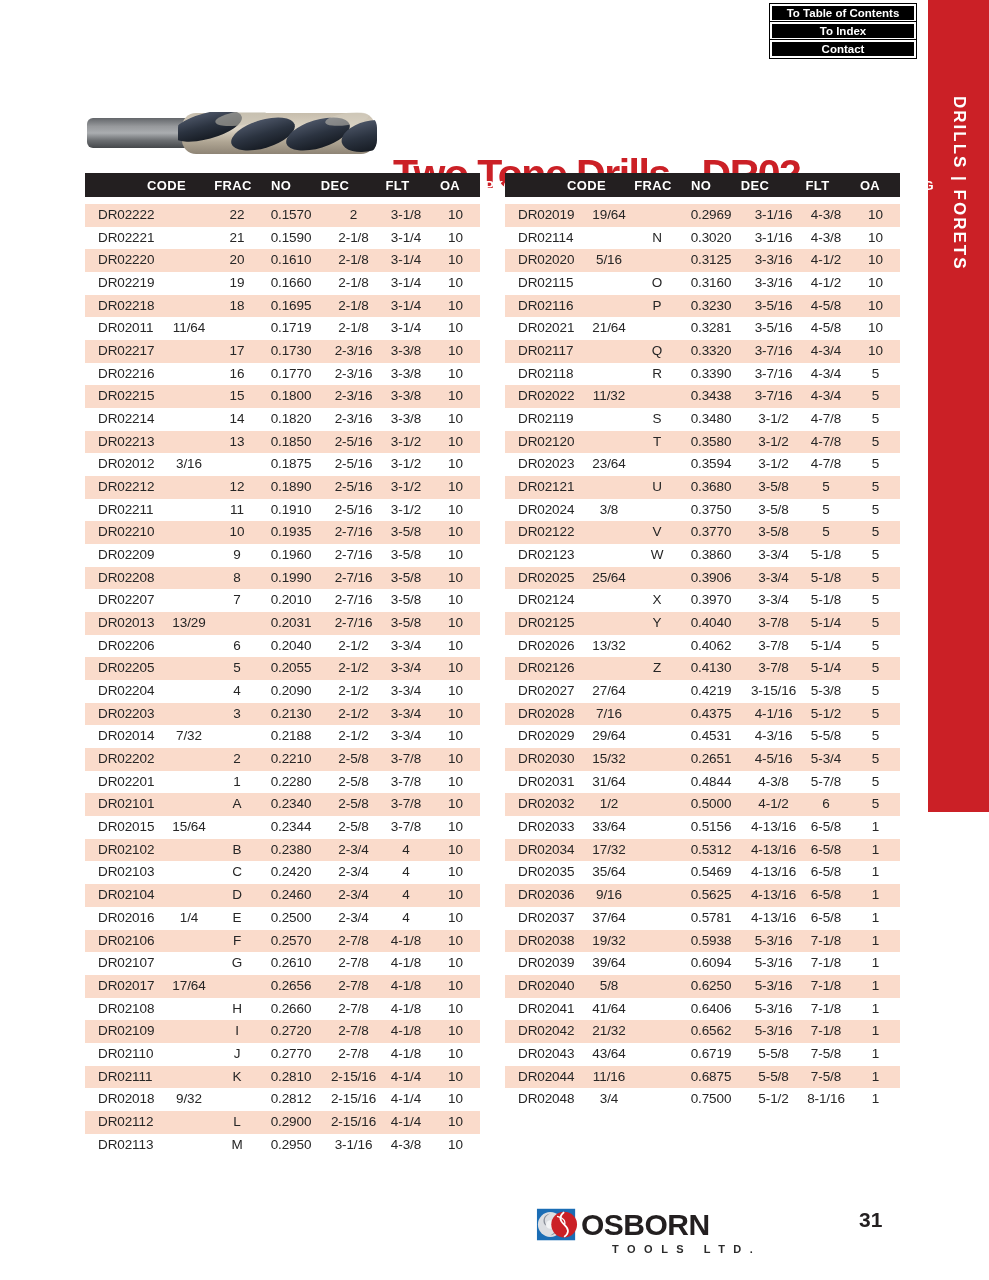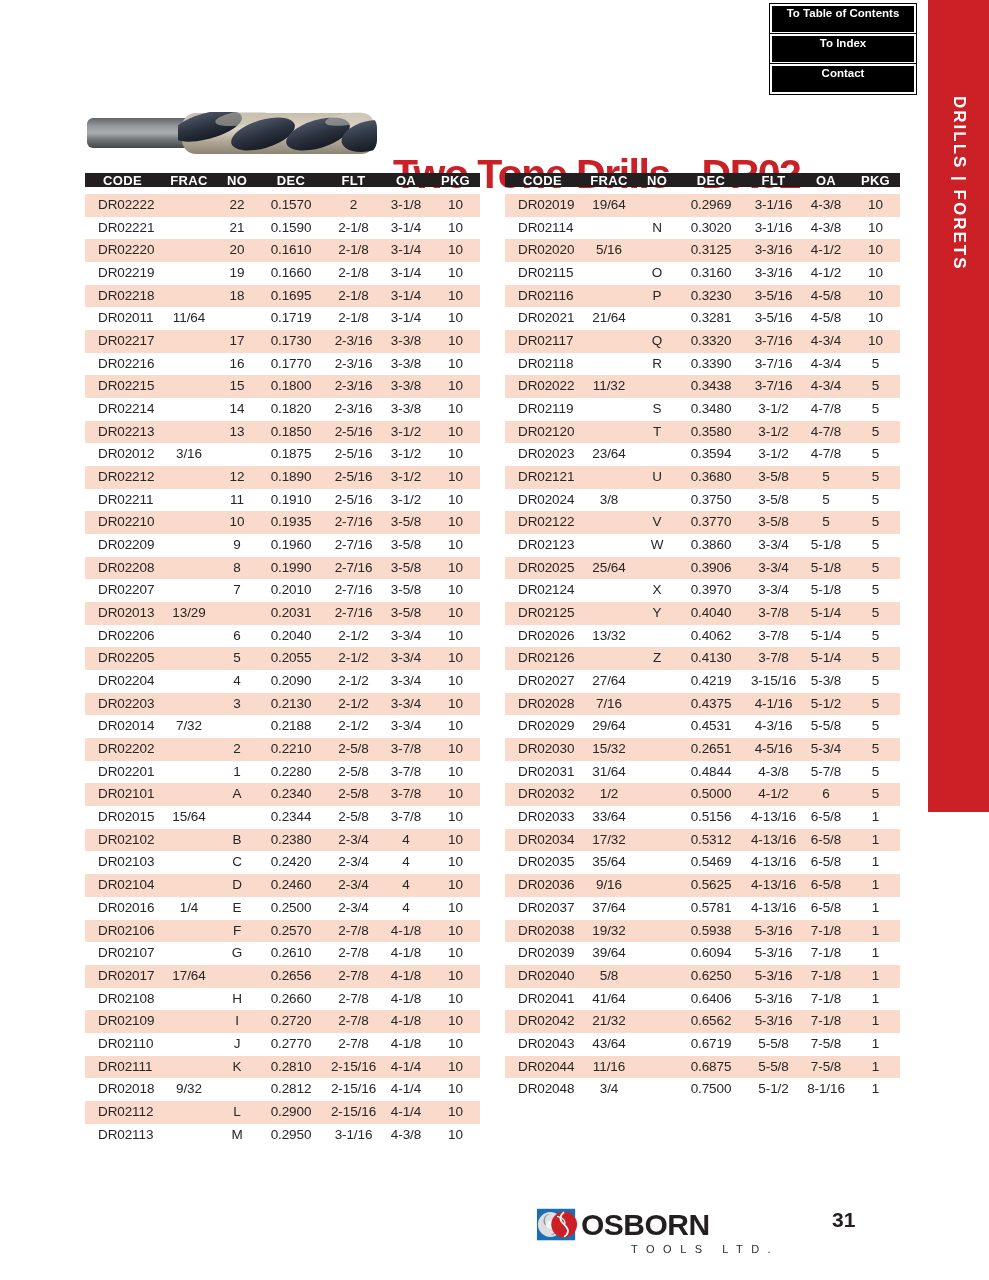--- a/index.html
+++ b/index.html
@@ -6,21 +6,21 @@
   body{
     width:989px;height:1280px;position:relative;background:#fff;
     font-family:"Liberation Sans",sans-serif;overflow:hidden;
     color:var(--text,#262626);
   }
   
   .nav{position:absolute;top:4px;right:73px;width:146px;}
   .nav-btn{
     display:block;background:#000;color:#fff;font-weight:bold;
     font-size:11.5px;line-height:13px;text-align:center;
-    padding:1px 0 12px;border:2px solid #fff;box-shadow:0 0 0 1px #000;
+    padding:1px 0 0;border:2px solid #fff;box-shadow:0 0 0 1px #000;
     margin:0;cursor:pointer;
   }
   
   .side-tab{
     position:absolute;top:0;right:0;width:61px;height:812px;
     background:var(--accent,#cb2026);
     display:flex;justify-content:center;align-items:flex-start;
   }
   .side-tab .vlabel{
     writing-mode:vertical-rl;margin-top:96px;color:#fff;font-weight:bold;
@@ -35,46 +35,47 @@
   }
   
   .table-wrap{position:absolute;top:173px;width:395px;}
   .table-wrap.t-left{left:85px;}
   .table-wrap.t-right{left:505px;}
   .thead,.row{
     display:grid;
     grid-template-columns:75px 58px 38px 70px 55px 50px 49px;
   }
   .thead{
-    background:var(--header-bg,#231f20);height:14px;color:#fff;
+    background:var(--header-bg,#231f20);height:24px;color:#fff;
     font-weight:bold;font-size:13px;letter-spacing:0.3px;
     align-items:center;
+    padding-left:44px;
   }
   .thead .hcell{text-align:center;}
   .tbody{margin-top:7px;}
   .row{height:22.68px;line-height:22.68px;font-size:13.5px;letter-spacing:-0.1px;}
   .tbody .row:nth-child(odd){background:var(--row-alt,#fadbcb);}
   .row .cell{text-align:center;overflow:hidden;white-space:nowrap;}
   .row .c0{text-align:left;padding-left:13px;}
   
   .brand{
     position:absolute;left:533px;top:1203px;height:44px;
     display:flex;align-items:center;
   }
   .brand-word{
     font-size:30px;font-weight:bold;color:#231f20;letter-spacing:-0.5px;
     white-space:nowrap;
   }
   .brand-logo{width:42px;height:40px;margin:0 3px;}
   .brand-sub{
-    position:absolute;left:612px;top:1243px;font-size:11px;font-weight:normal;
-    color:#2b2b2b;letter-spacing:8.5px;white-space:nowrap;margin-left:19px;
+    position:absolute;left:612px;top:1243px;font-size:11px;font-weight:bold;
+    color:#2b2b2b;letter-spacing:8.5px;white-space:nowrap;
   }
   .page-num{
-    position:absolute;left:832px;top:1208px;font-size:21px;font-weight:bold;
+    position:absolute;left:859px;top:1208px;font-size:21px;font-weight:bold;
     color:#231f20;
   }
 </style>
 </head>
 <body>
 
 <div class="nav">
   <a class="nav-btn">To Table of Contents</a>
   <a class="nav-btn">To Index</a>
   <a class="nav-btn">Contact</a>

